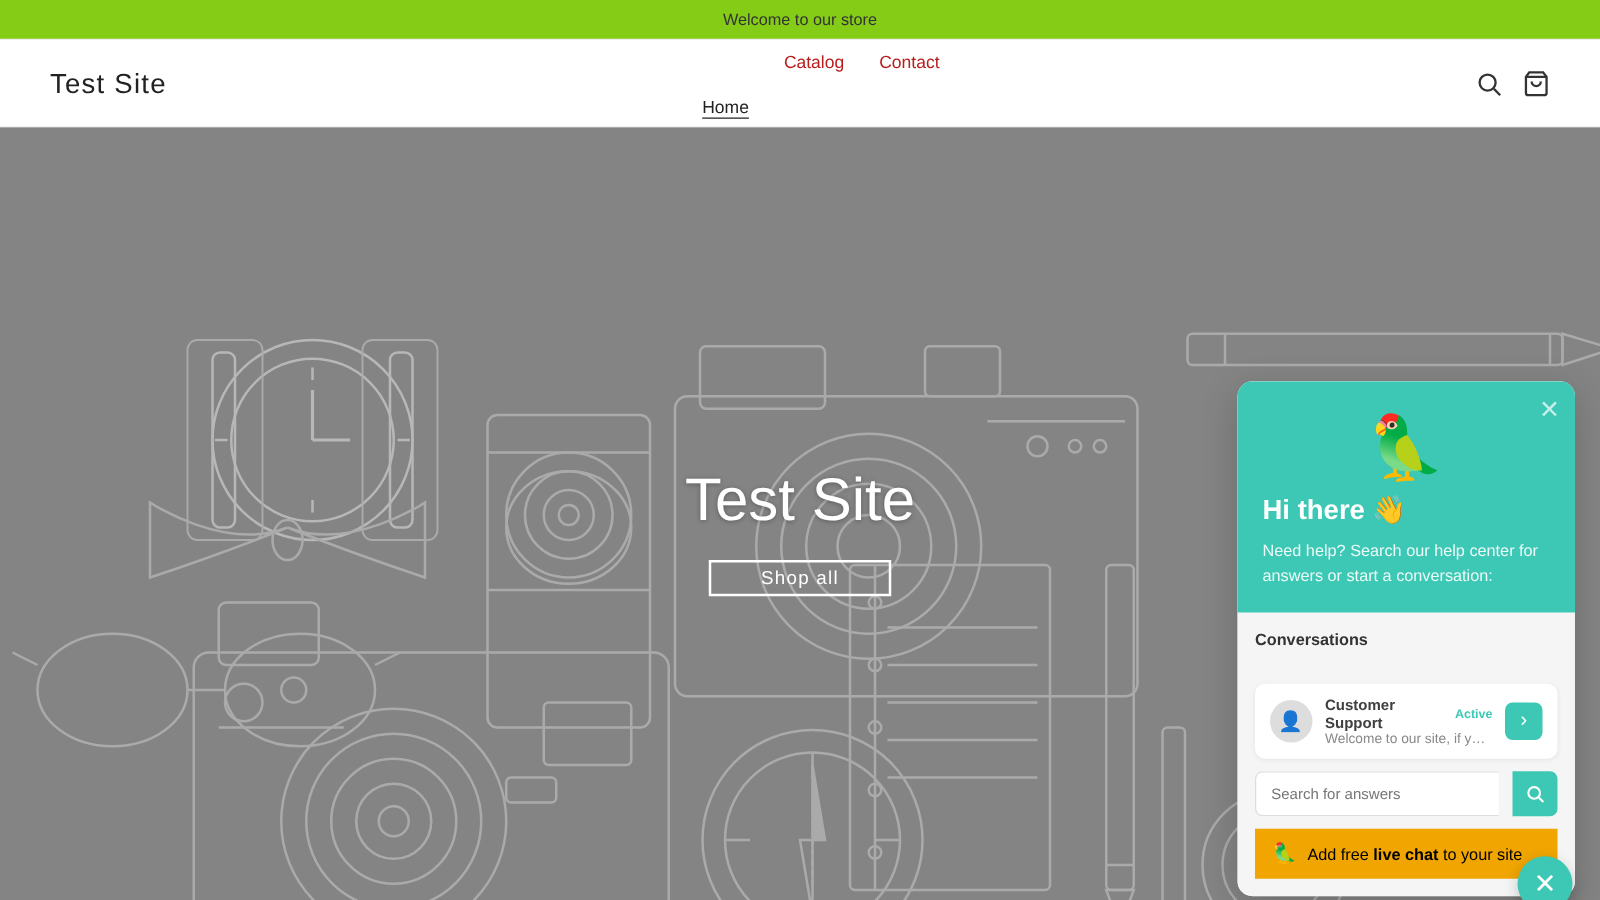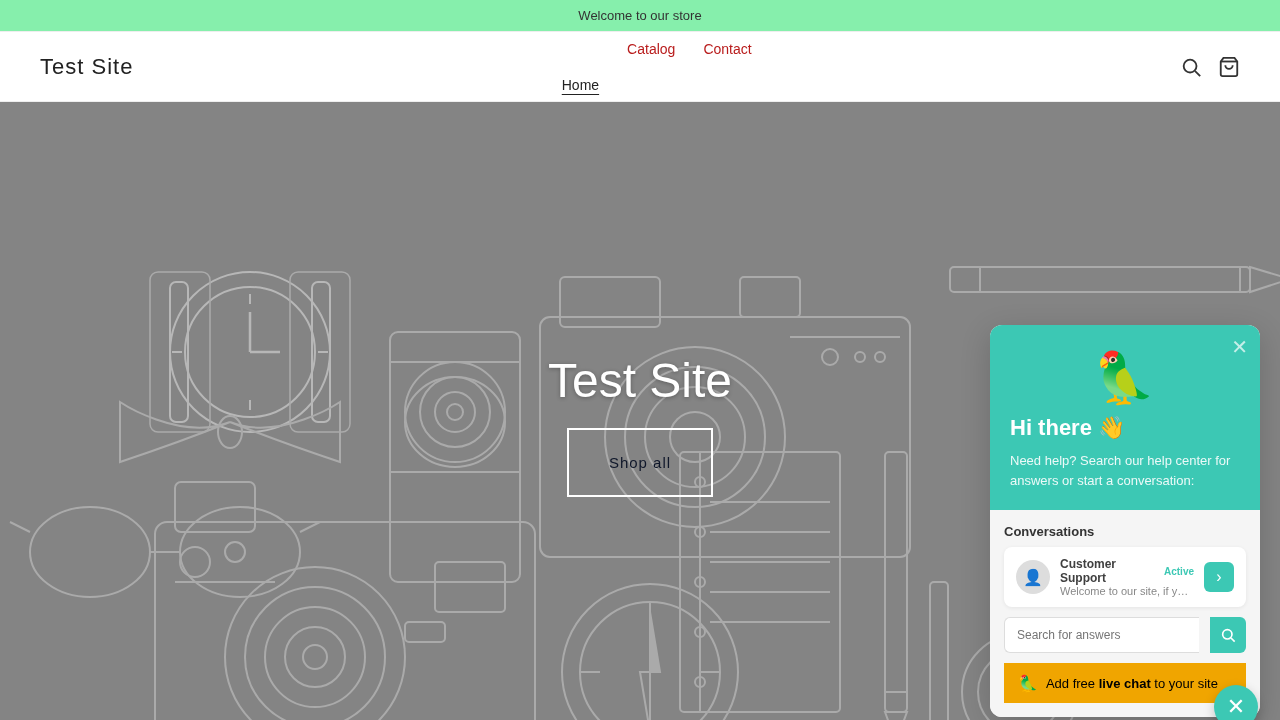--- a/index.html
+++ b/index.html
@@ -1,20 +1,20 @@
 <!DOCTYPE html>
 <html><head>
   <meta charset="utf-8">
   <style>
     * { margin: 0; padding: 0; box-sizing: border-box; }
     body { font-family: -apple-system, BlinkMacSystemFont, 'Segoe UI', sans-serif; width: 1280px; height: 720px; overflow: hidden; background: #fff; }
 
     
     #announcement-bar {
-      background: #86efac;
+      background: #84cc16;
       text-align: center;
       padding: 8px;
       font-size: 13px;
       color: #333;
       border-bottom: 1px solid #eee;
     }
 
     
     #header {
       display: flex;
@@ -93,22 +93,22 @@
     }
     #hero-title {
       font-size: 48px;
       color: #fff;
       font-weight: 400;
       text-shadow: 0 1px 4px rgba(0,0,0,0.3);
     }
     #shop-all-btn {
       border: 2px solid #fff;
       background: transparent;
-      color: #0f172a;
-      padding: 24px 40px;
+      color: #ffffff;
+      padding: 4px 40px;
       font-size: 15px;
       cursor: pointer;
       letter-spacing: 1px;
     }
 
     
     #chat-widget {
       position: absolute;
       bottom: 30px;
       right: 20px;
@@ -154,21 +154,21 @@
       font-weight: 500;
     }
     #chat-body {
       background: #f5f5f5;
       padding: 14px;
     }
     #conversations-label {
       font-size: 13px;
       font-weight: 600;
       color: #333;
-      margin-bottom: 8px;
+      margin-bottom: 28px;
     }
     #conversation-item {
       background: #fff;
       border-radius: 8px;
       padding: 10px 12px;
       display: flex;
       align-items: center;
       gap: 10px;
       margin-bottom: 10px;
       box-shadow: 0 1px 4px rgba(0,0,0,0.07);

